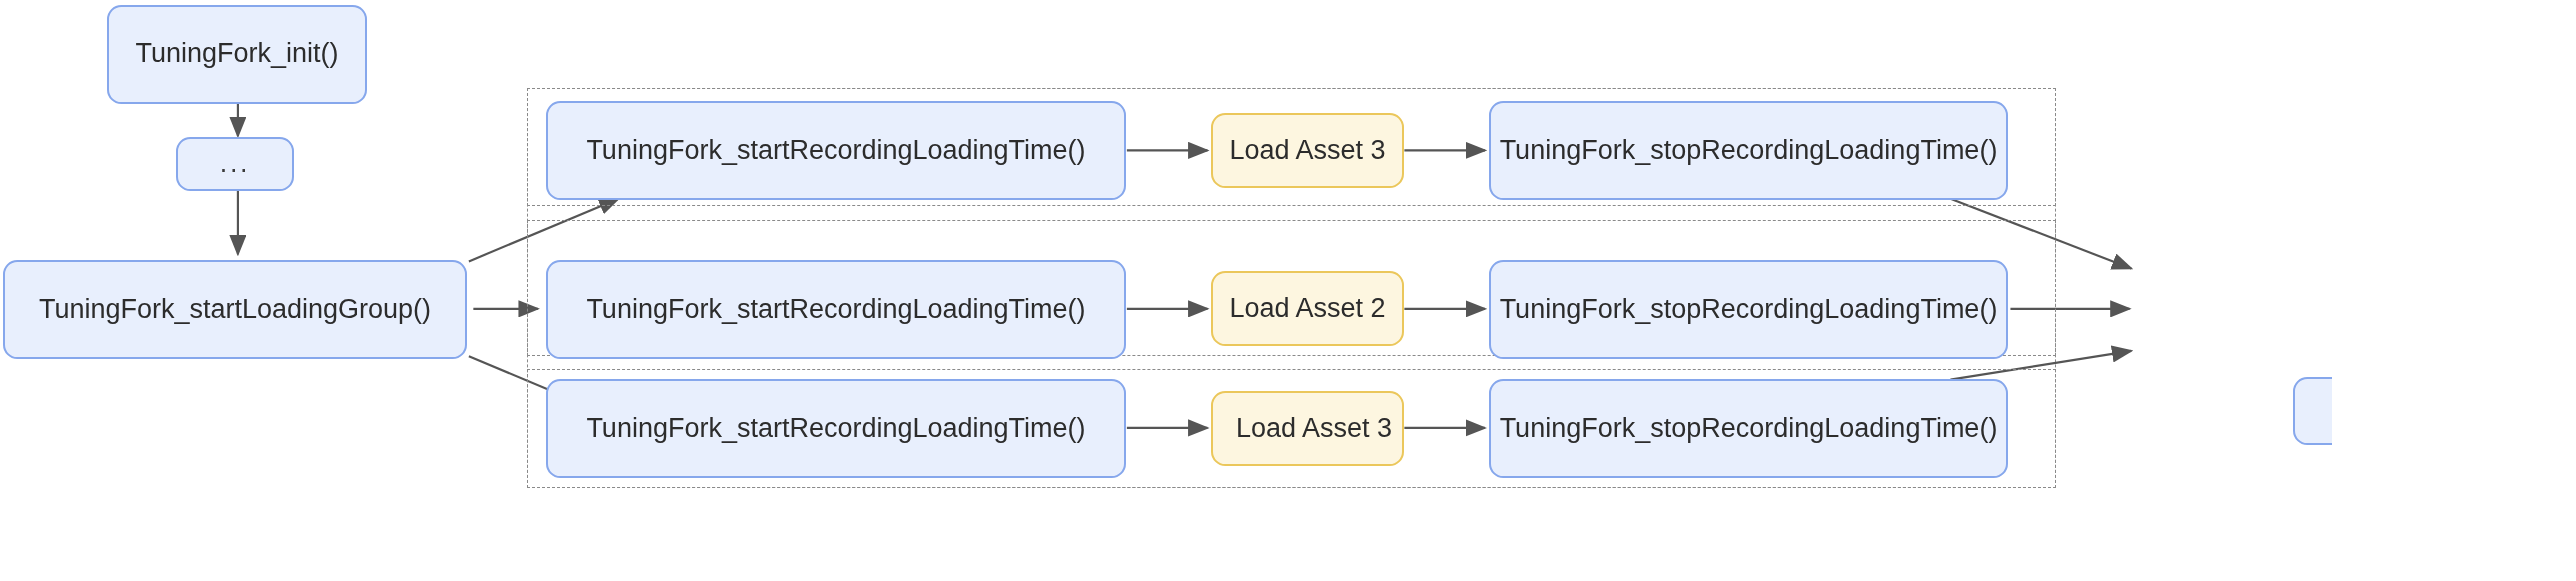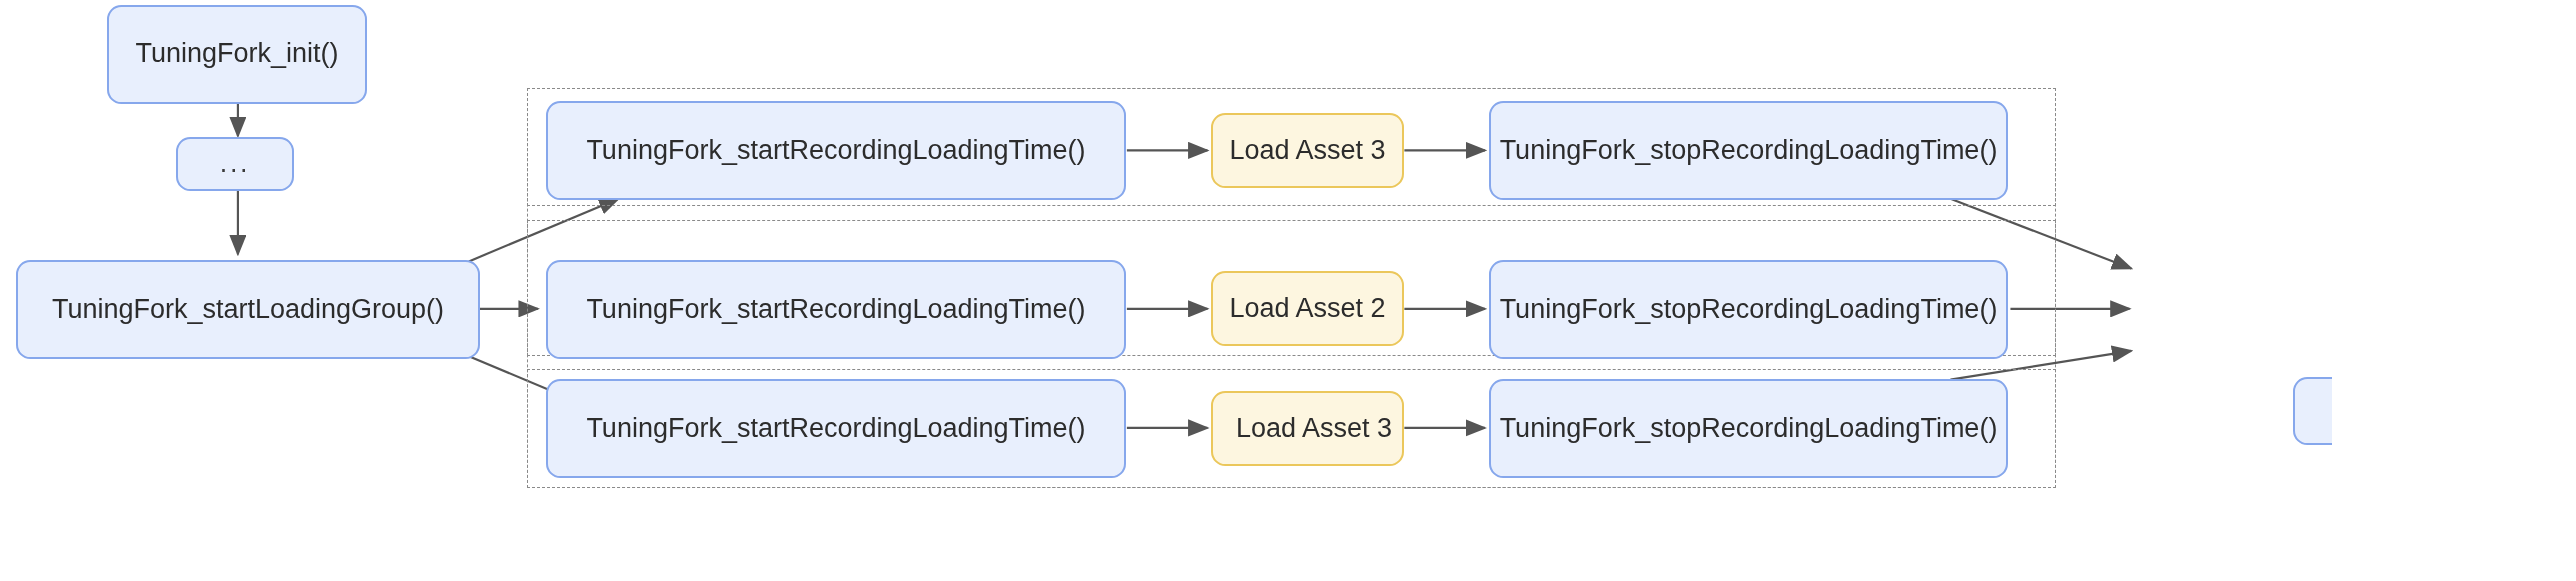--- a/index.html
+++ b/index.html
@@ -111,21 +111,21 @@
       <path d="M2629,402 L2629,420"></path>
 
       <path d="M2629,498 L2629,524"></path>
     </g>
   </svg>
 
   <div class="node blue" style="left:107px; top:4.5px; width:260px; height:99px;">TuningFork_init()</div>
 
   <div class="node blue ellipsis" style="left:176px; top:137px; width:118px; height:54px;">...</div>
 
-  <div class="node blue" style="left:16px; top:260px; width:464px; height:99px;">TuningFork_startLoadingGroup()</div>
+  <div class="node blue" style="left:3px; top:260px; width:464px; height:99px;">TuningFork_startLoadingGroup()</div>
 
   <div class="node blue" style="left:546px; top:101px; width:580px; height:99px;">TuningFork_startRecordingLoadingTime()</div>
 
   <div class="node yellow" style="left:1211px; top:113px; width:193px; height:75px;">Load Asset 3</div>
 
   <div class="node blue" style="left:1489px; top:101px; width:519px; height:99px;">TuningFork_stopRecordingLoadingTime()</div>
 
   <div class="node blue" style="left:546px; top:260px; width:580px; height:99px;">TuningFork_startRecordingLoadingTime()</div>
 
   <div class="node yellow" style="left:1211px; top:271px; width:193px; height:75px;text-align:right;">Load Asset 2</div>

